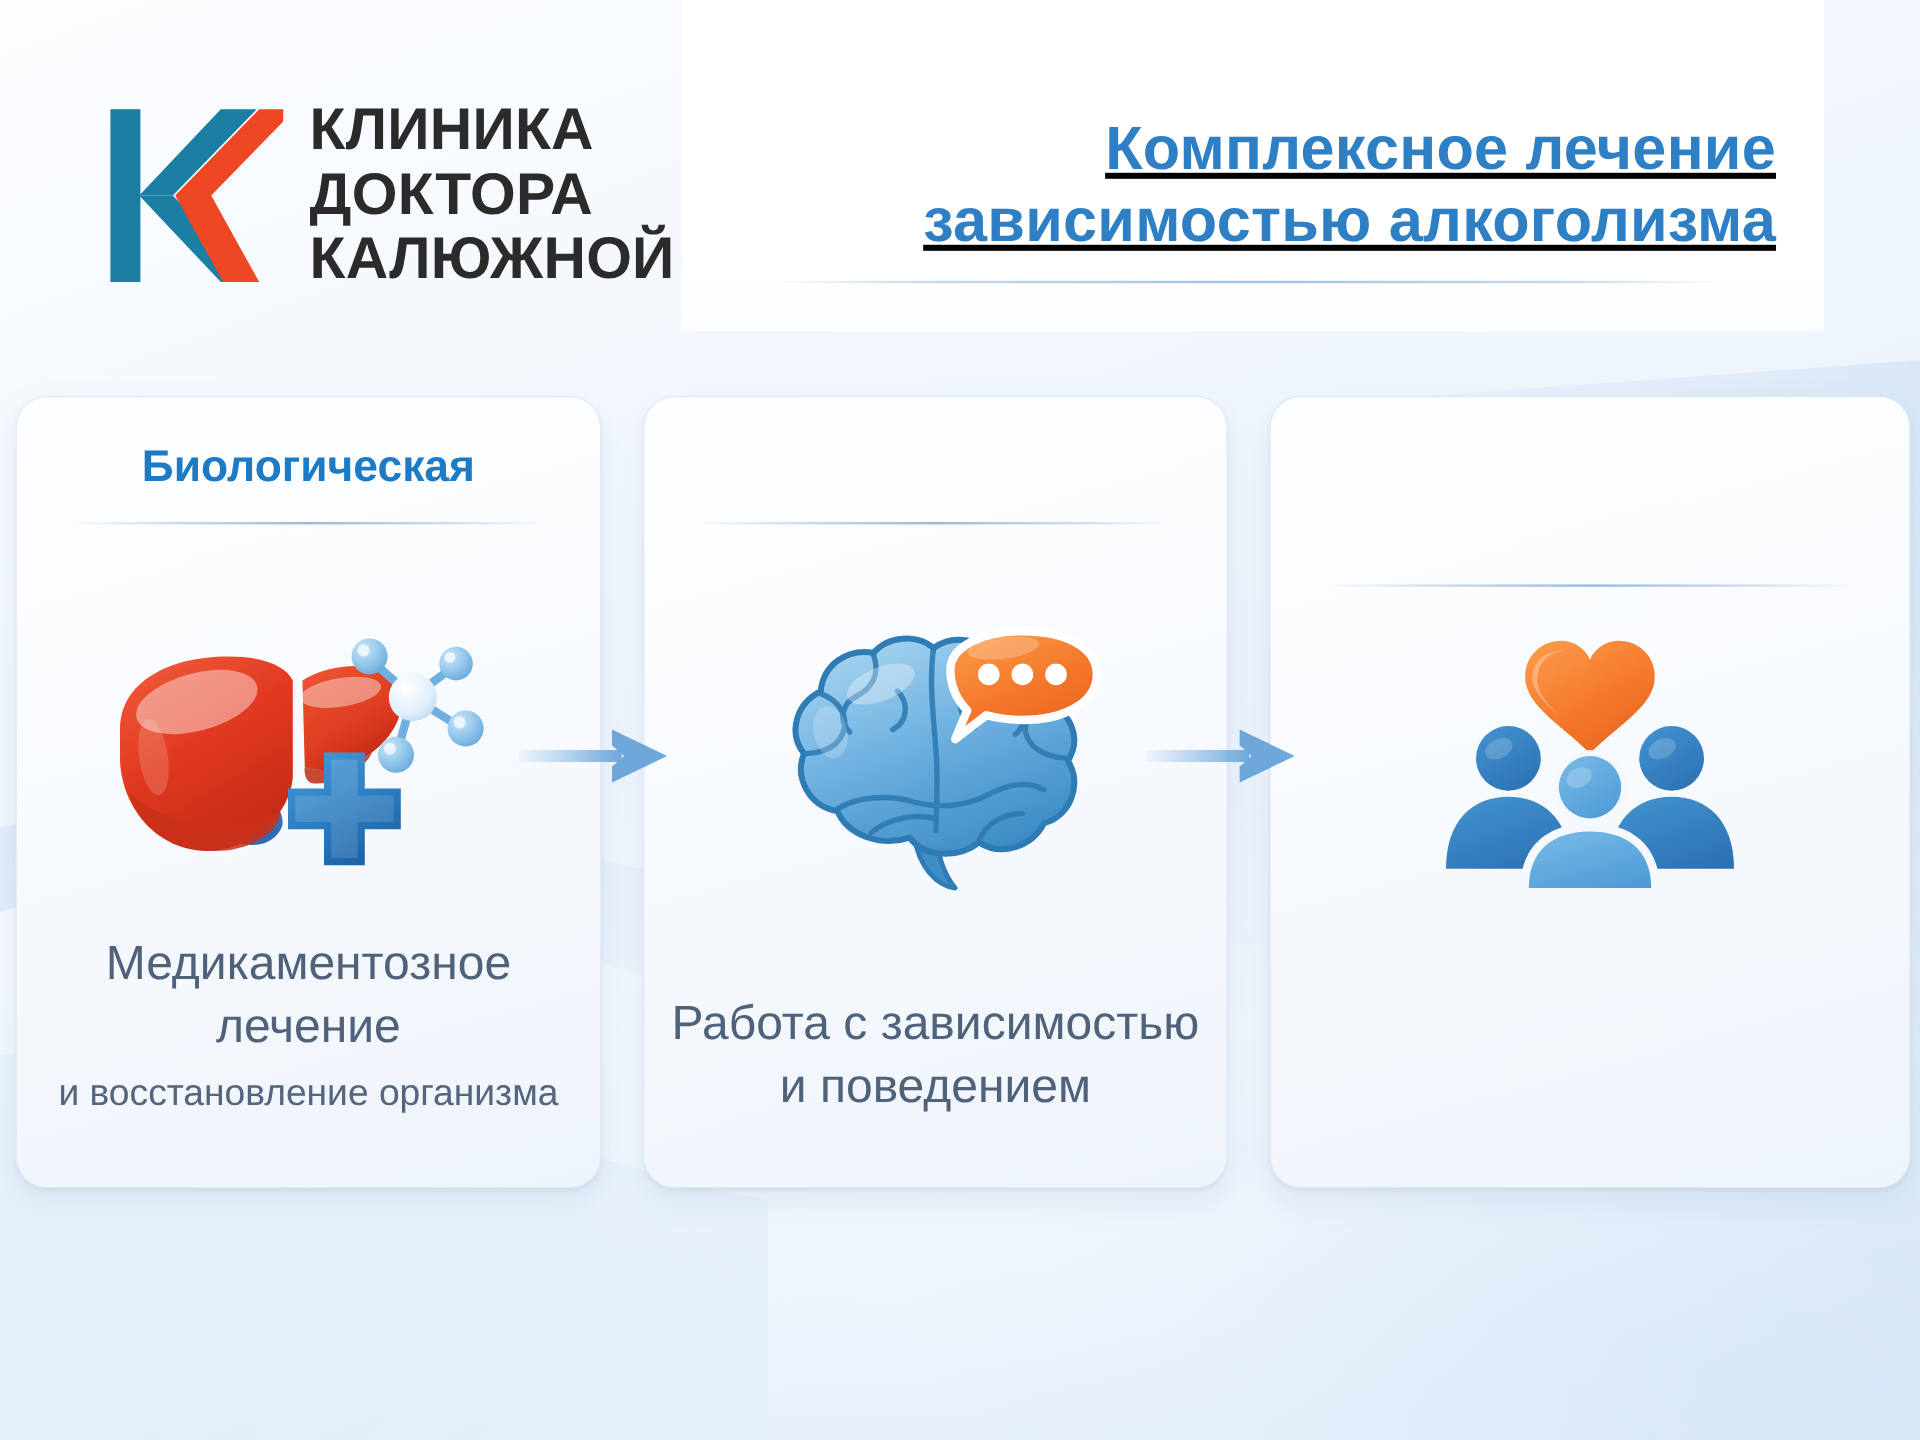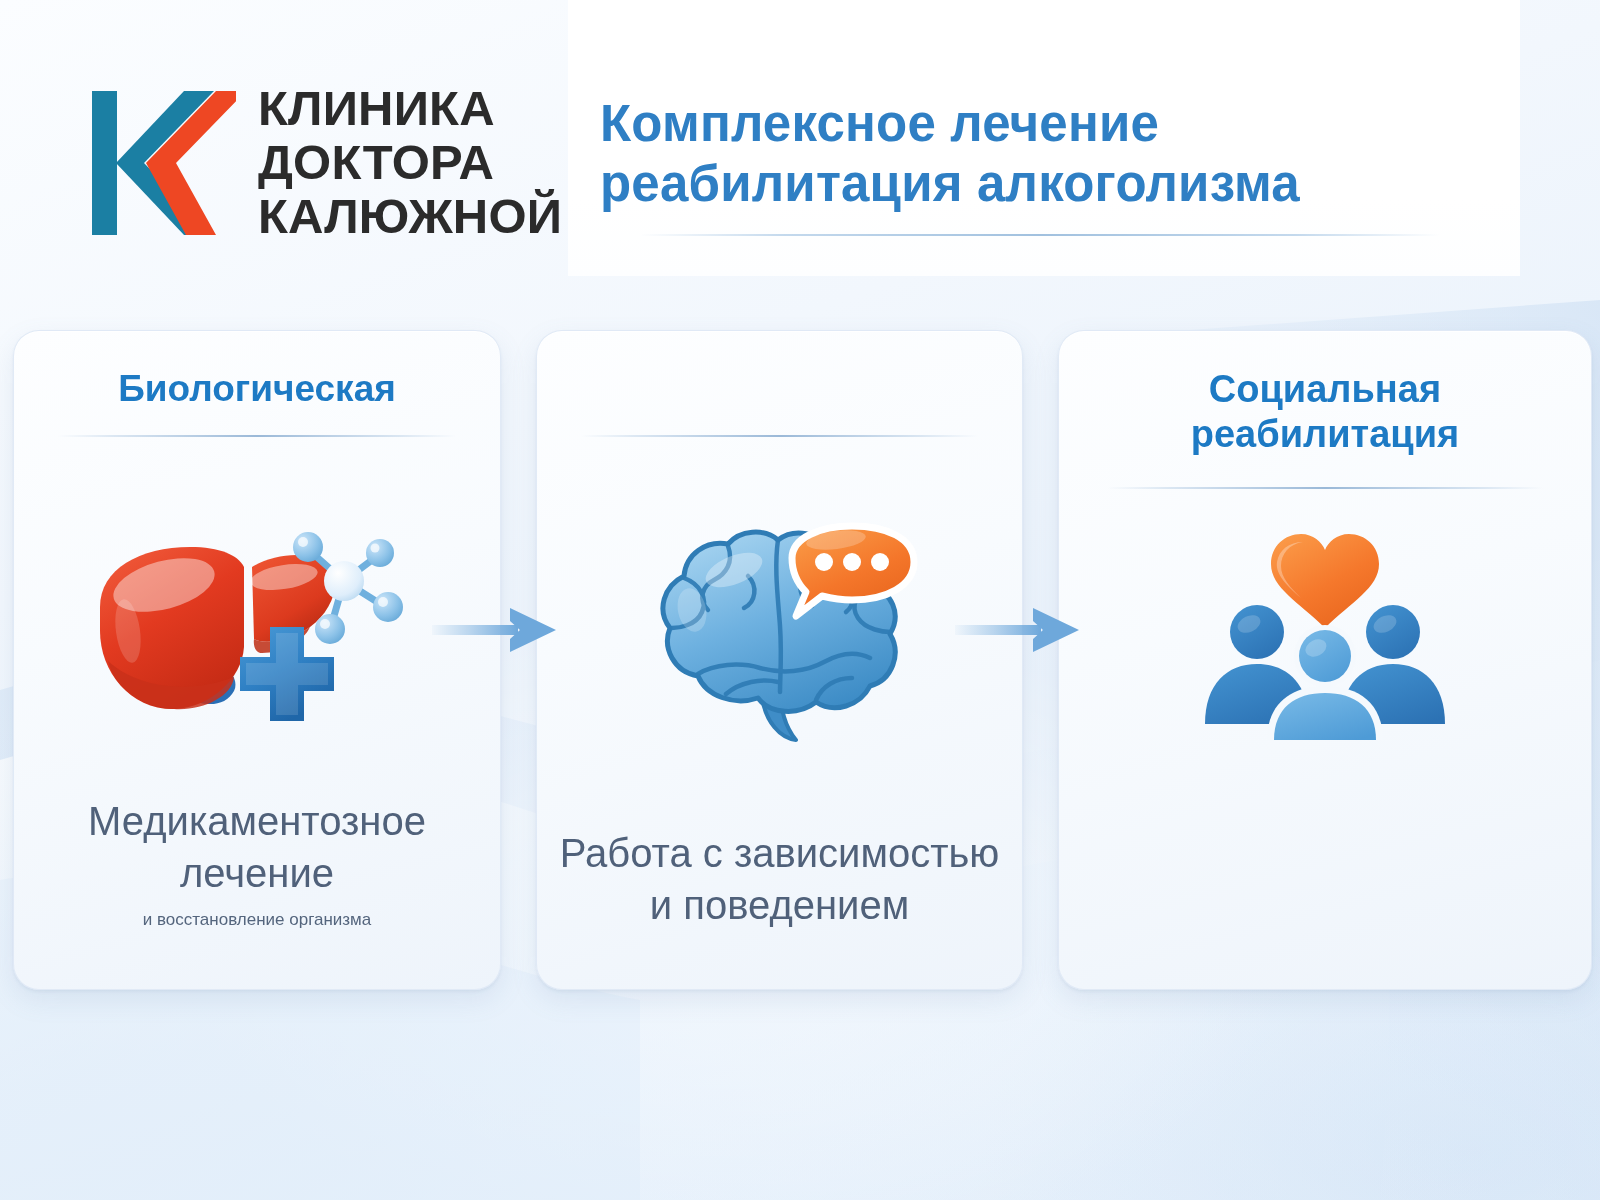--- a/index.html
+++ b/index.html
@@ -36,21 +36,22 @@
     display:flex; align-items:center; gap:22px;
   }
   .logo-mark { width:148px; height:152px; flex:0 0 auto; }
   .logo-text {
     font-size:49px; font-weight:bold; line-height:1.10;
     color:#2b2b2b; letter-spacing:0.2px; white-space:pre-line;
   }
 
   .title-block {
     position:absolute; left:600px; top:94px; width:880px;
-    text-align:left;
+    text-align:right;
+    text-decoration:underline;
   }
   .title-line {
     font-size:51px; font-weight:bold; line-height:1.18;
     color:#2f7fc4; letter-spacing:0.2px;
     text-shadow:0 1px 1px rgba(255,255,255,0.85);
   }
   .title-underline {
     margin:20px auto 0; width:800px; height:2px;
     background:linear-gradient(90deg, rgba(160,196,228,0) 0%, rgba(148,186,222,0.55) 18%, rgba(130,172,212,0.75) 50%, rgba(148,186,222,0.55) 82%, rgba(160,196,228,0) 100%);
   }
@@ -104,21 +105,21 @@
   .card-caption {
     position:absolute; left:0; right:0; bottom:58px;
     text-align:center; padding:0 22px;
   }
   .caption-main {
     font-size:40px; line-height:1.30; color:#50617a;
     white-space:pre-line; font-weight:normal;
   }
   .caption-sub {
     margin-top:10px;
-    font-size:17px; line-height:1.28; color:#54657d;
+    font-size:31px; line-height:1.28; color:#54657d;
     white-space:pre-line; font-weight:normal;
   }
 
   
   .arrow { position:absolute; z-index:3; top:604px; width:124px; height:52px; }
   .arrow.a1 { left:432px; }
   .arrow.a2 { left:955px; }
 </style>
 </head>
 <body>
@@ -162,21 +163,21 @@
         <polygon points="128,4 158,4 88,76 128,148 98,148 58,76" fill="#ee4723"></polygon>
       </svg>
     </span>
     <span class="logo-text">КЛИНИКА
 ДОКТОРА
 КАЛЮЖНОЙ</span>
   </div>
 
   <div class="title-block">
     <div class="title-line">Комплексное лечение</div>
-    <div class="title-line">реабилитация алкоголизма</div>
+    <div class="title-line">зависимостью алкоголизма</div>
     <div class="title-underline"></div>
   </div>
 
 </div>
 
 <div class="arrow a1">
   <svg width="124" height="52" viewBox="0 0 124 52" xmlns="http://www.w3.org/2000/svg" aria-hidden="true">
     <defs>
       <linearGradient id="arrGrad1" x1="0" y1="0" x2="1" y2="0">
         <stop offset="0%" stop-color="#6ea8db" stop-opacity="0.05"></stop>
@@ -330,22 +331,20 @@
       </svg>
     </div>
 
     <div class="card-caption">
       <div class="caption-main">Работа с зависимостью
 и поведением</div>
     </div>
   </div>
 
   <div class="card c3">
-    <div class="card-title">Социальная
-реабилитация</div>
     <div class="card-divider"></div>
 
     <div class="card-icon">
       <svg width="300" height="220" viewBox="0 0 300 220" xmlns="http://www.w3.org/2000/svg" aria-hidden="true">
         <defs>
           <linearGradient id="heartG" x1="0.15" y1="0" x2="0.8" y2="1">
             <stop offset="0%" stop-color="#fb9a48"></stop>
             <stop offset="55%" stop-color="#f5782c"></stop>
             <stop offset="100%" stop-color="#e8651d"></stop>
           </linearGradient>

